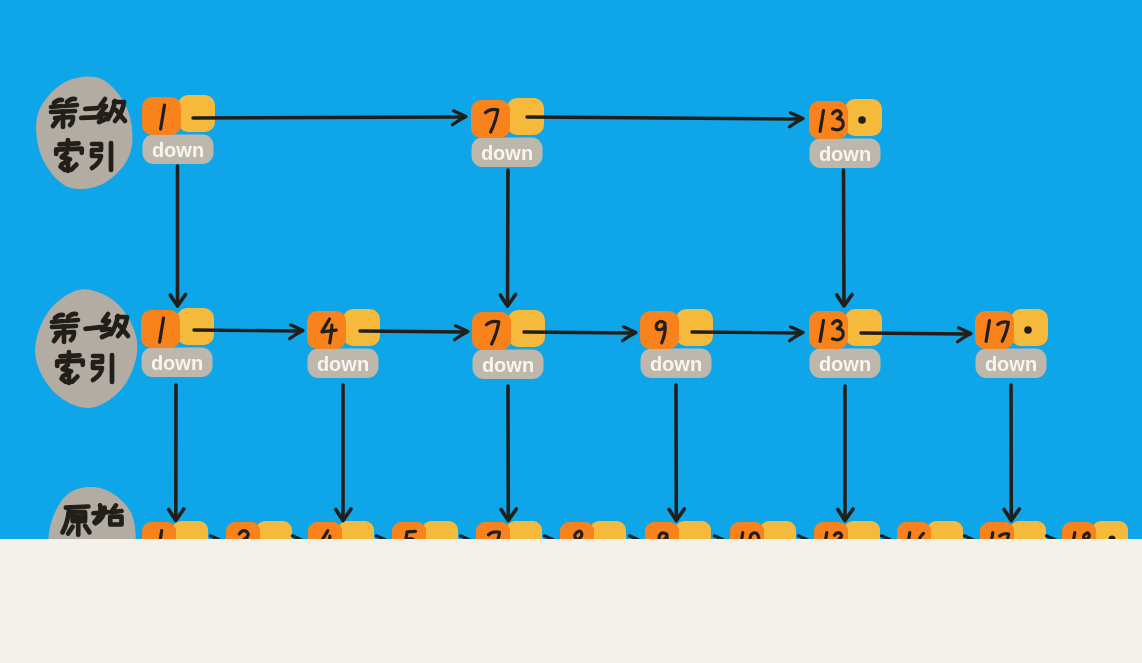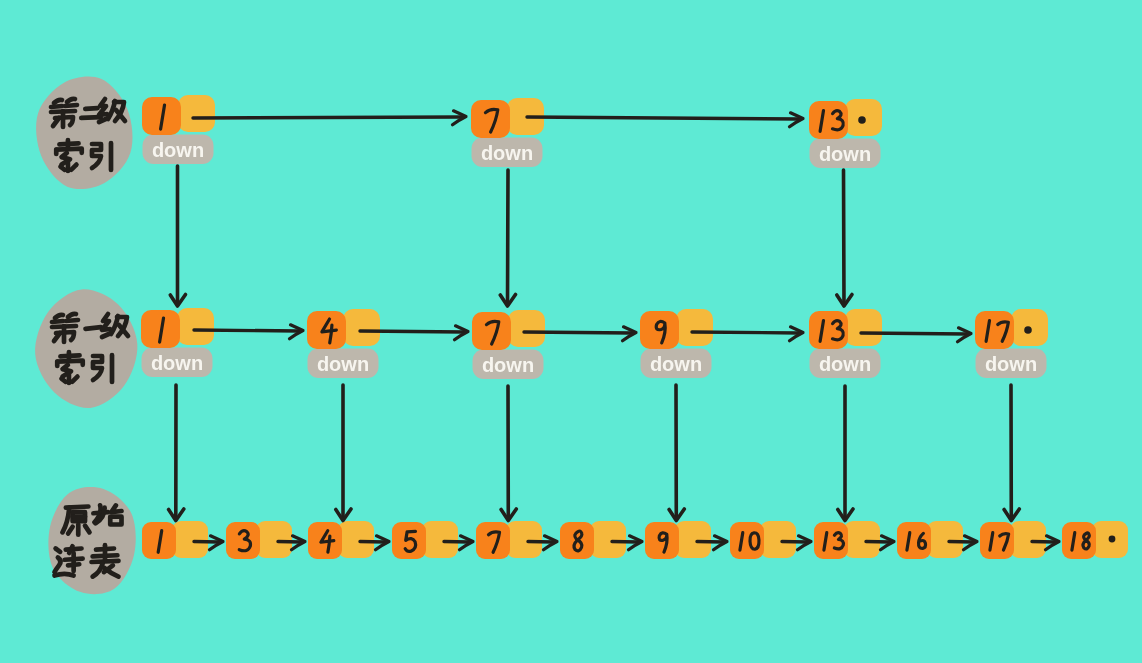--- a/index.html
+++ b/index.html
@@ -1,14 +1,14 @@
 <!DOCTYPE html>
 <html><head><meta charset="utf-8"><style>
 html,body{margin:0;padding:0;background:#f3f1ea;}
-#c{position:relative;width:1142px;height:663px;background:#5eead4;overflow:hidden;}
+#c{position:relative;width:1142px;height:539px;background:#0ea5e9;overflow:hidden;}
 </style></head><body>
 <div id="c">
 <svg width="1142" height="663" viewBox="0 0 1142 663">
 <path d="M130.4,152.8 C126.5,165.1 114.6,177.6 104.0,183.3 C93.5,188.9 77.7,191.2 67.2,186.7 C56.8,182.1 46.2,168.4 41.3,156.1 C36.5,143.9 34.2,125.6 38.0,113.4 C41.8,101.2 53.5,88.5 64.0,82.7 C74.4,77.0 90.4,74.4 101.0,78.8 C111.5,83.3 122.6,97.1 127.5,109.4 C132.4,121.7 134.4,140.5 130.4,152.8 Z" fill="#b3aca2"></path>
 <path d="M123.9,386.0 C116.0,396.7 101.9,406.9 90.4,407.9 C78.8,409.0 63.6,401.5 54.4,392.5 C45.2,383.5 36.2,367.5 35.2,354.0 C34.1,340.6 40.4,322.8 48.1,312.0 C55.9,301.2 69.9,290.7 81.6,289.5 C93.3,288.2 108.9,295.6 118.2,304.6 C127.5,313.7 136.4,330.3 137.3,343.9 C138.3,357.5 131.7,375.3 123.9,386.0 Z" fill="#b3aca2"></path>
 <path d="M114.3,588.8 C105.4,595.0 90.9,595.5 80.7,592.1 C70.5,588.7 58.2,579.2 53.1,568.4 C47.9,557.6 47.2,539.6 50.0,527.0 C52.7,514.4 60.5,499.1 69.5,492.8 C78.4,486.4 93.2,485.5 103.5,488.9 C113.8,492.3 126.2,502.3 131.3,513.3 C136.4,524.3 136.9,542.4 134.0,555.0 C131.2,567.6 123.2,582.6 114.3,588.8 Z" fill="#b3aca2"></path>
 <g transform="translate(48,97) scale(1.000)" stroke="#221f1b" stroke-width="4.70" fill="none" stroke-linecap="round" stroke-linejoin="round">
         <path d="M6,6 Q10,2 14,3"></path>
         <path d="M3,10 L14,9"></path>
         <path d="M19,5 Q23,1 27,2"></path>

